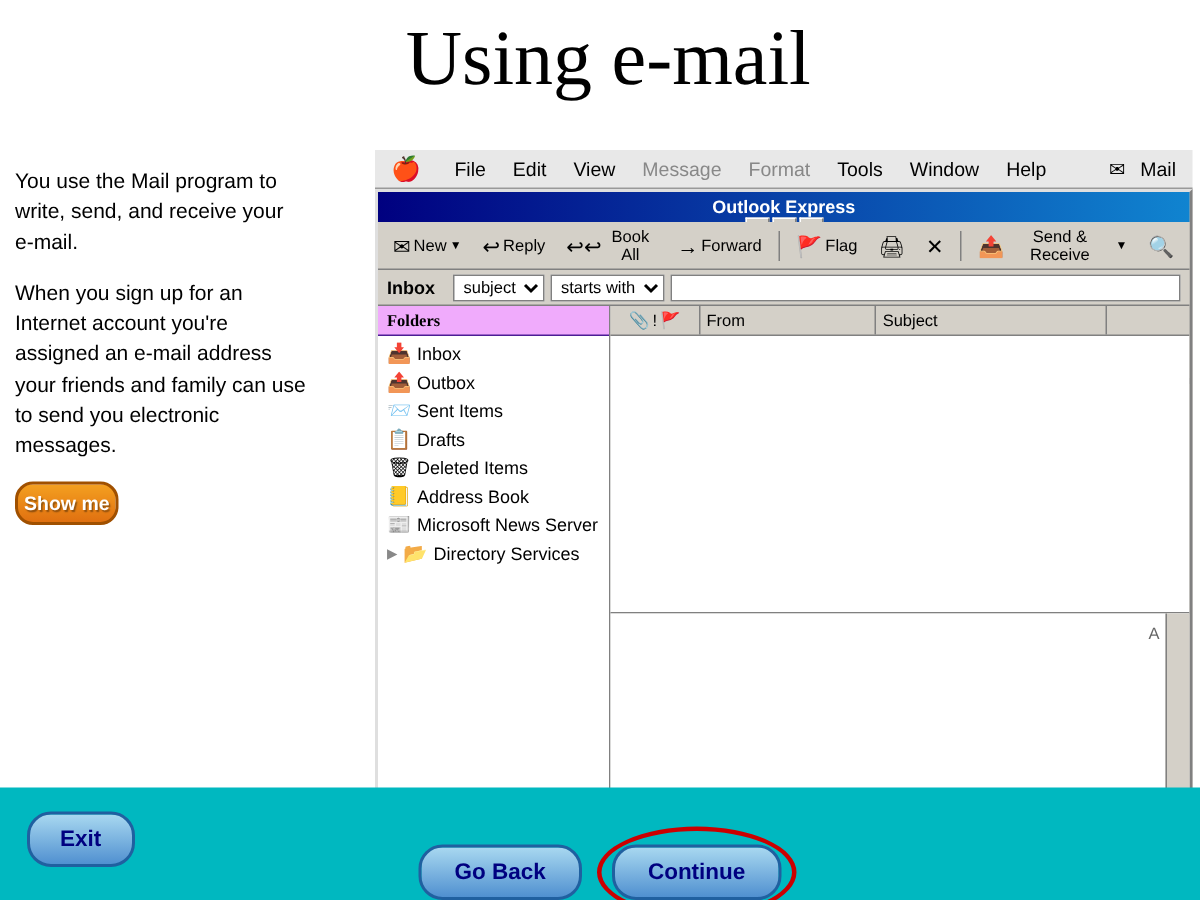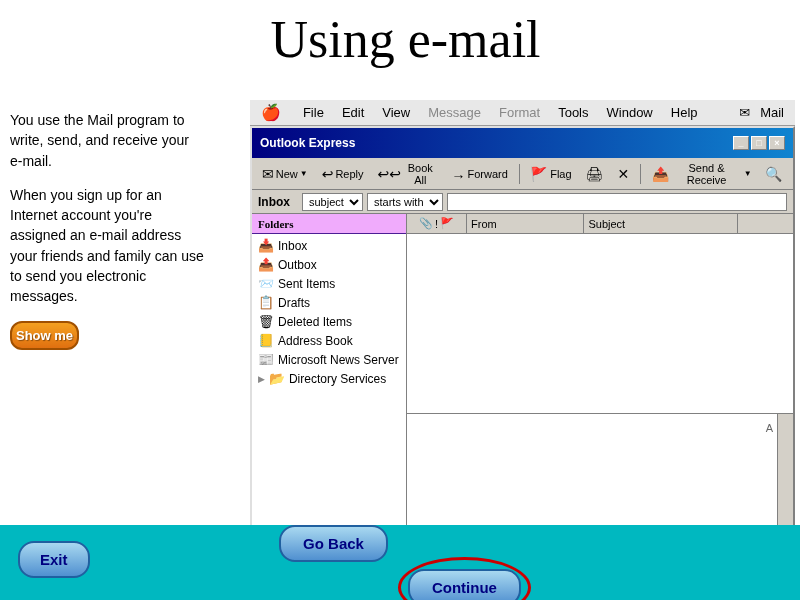--- a/index.html
+++ b/index.html
@@ -106,21 +106,22 @@
     
     .title-bar {
       background: linear-gradient(to right, #000080, #1084d0);
       color: #fff;
       font-size: 12px;
       font-weight: bold;
       padding: 3px 8px;
       display: flex;
       justify-content: space-between;
       align-items: center;
-      height: 30px;
+      height: 20px;
+      flex-direction: column;
     }
     .title-bar-buttons {
       display: flex;
       gap: 2px;
     }
     .title-btn {
       width: 16px;
       height: 14px;
       background: #d4d0c8;
       border: 1px solid #808080;
@@ -350,21 +351,21 @@
     
     .bottom-teal {
       position: absolute;
       bottom: 0;
       left: 0;
       right: 0;
       height: 75px;
       background: #00b8c0;
       display: flex;
       justify-content: center;
-      align-items: flex-start;
+      align-items: flex-end;
       gap: 20px;
     }
 
     
     .nav-btn {
       background: linear-gradient(to bottom, #a8d8f0, #5090d0);
       border: 2px solid #2060a0;
       border-radius: 16px;
       padding: 8px 22px;
       font-size: 15px;

